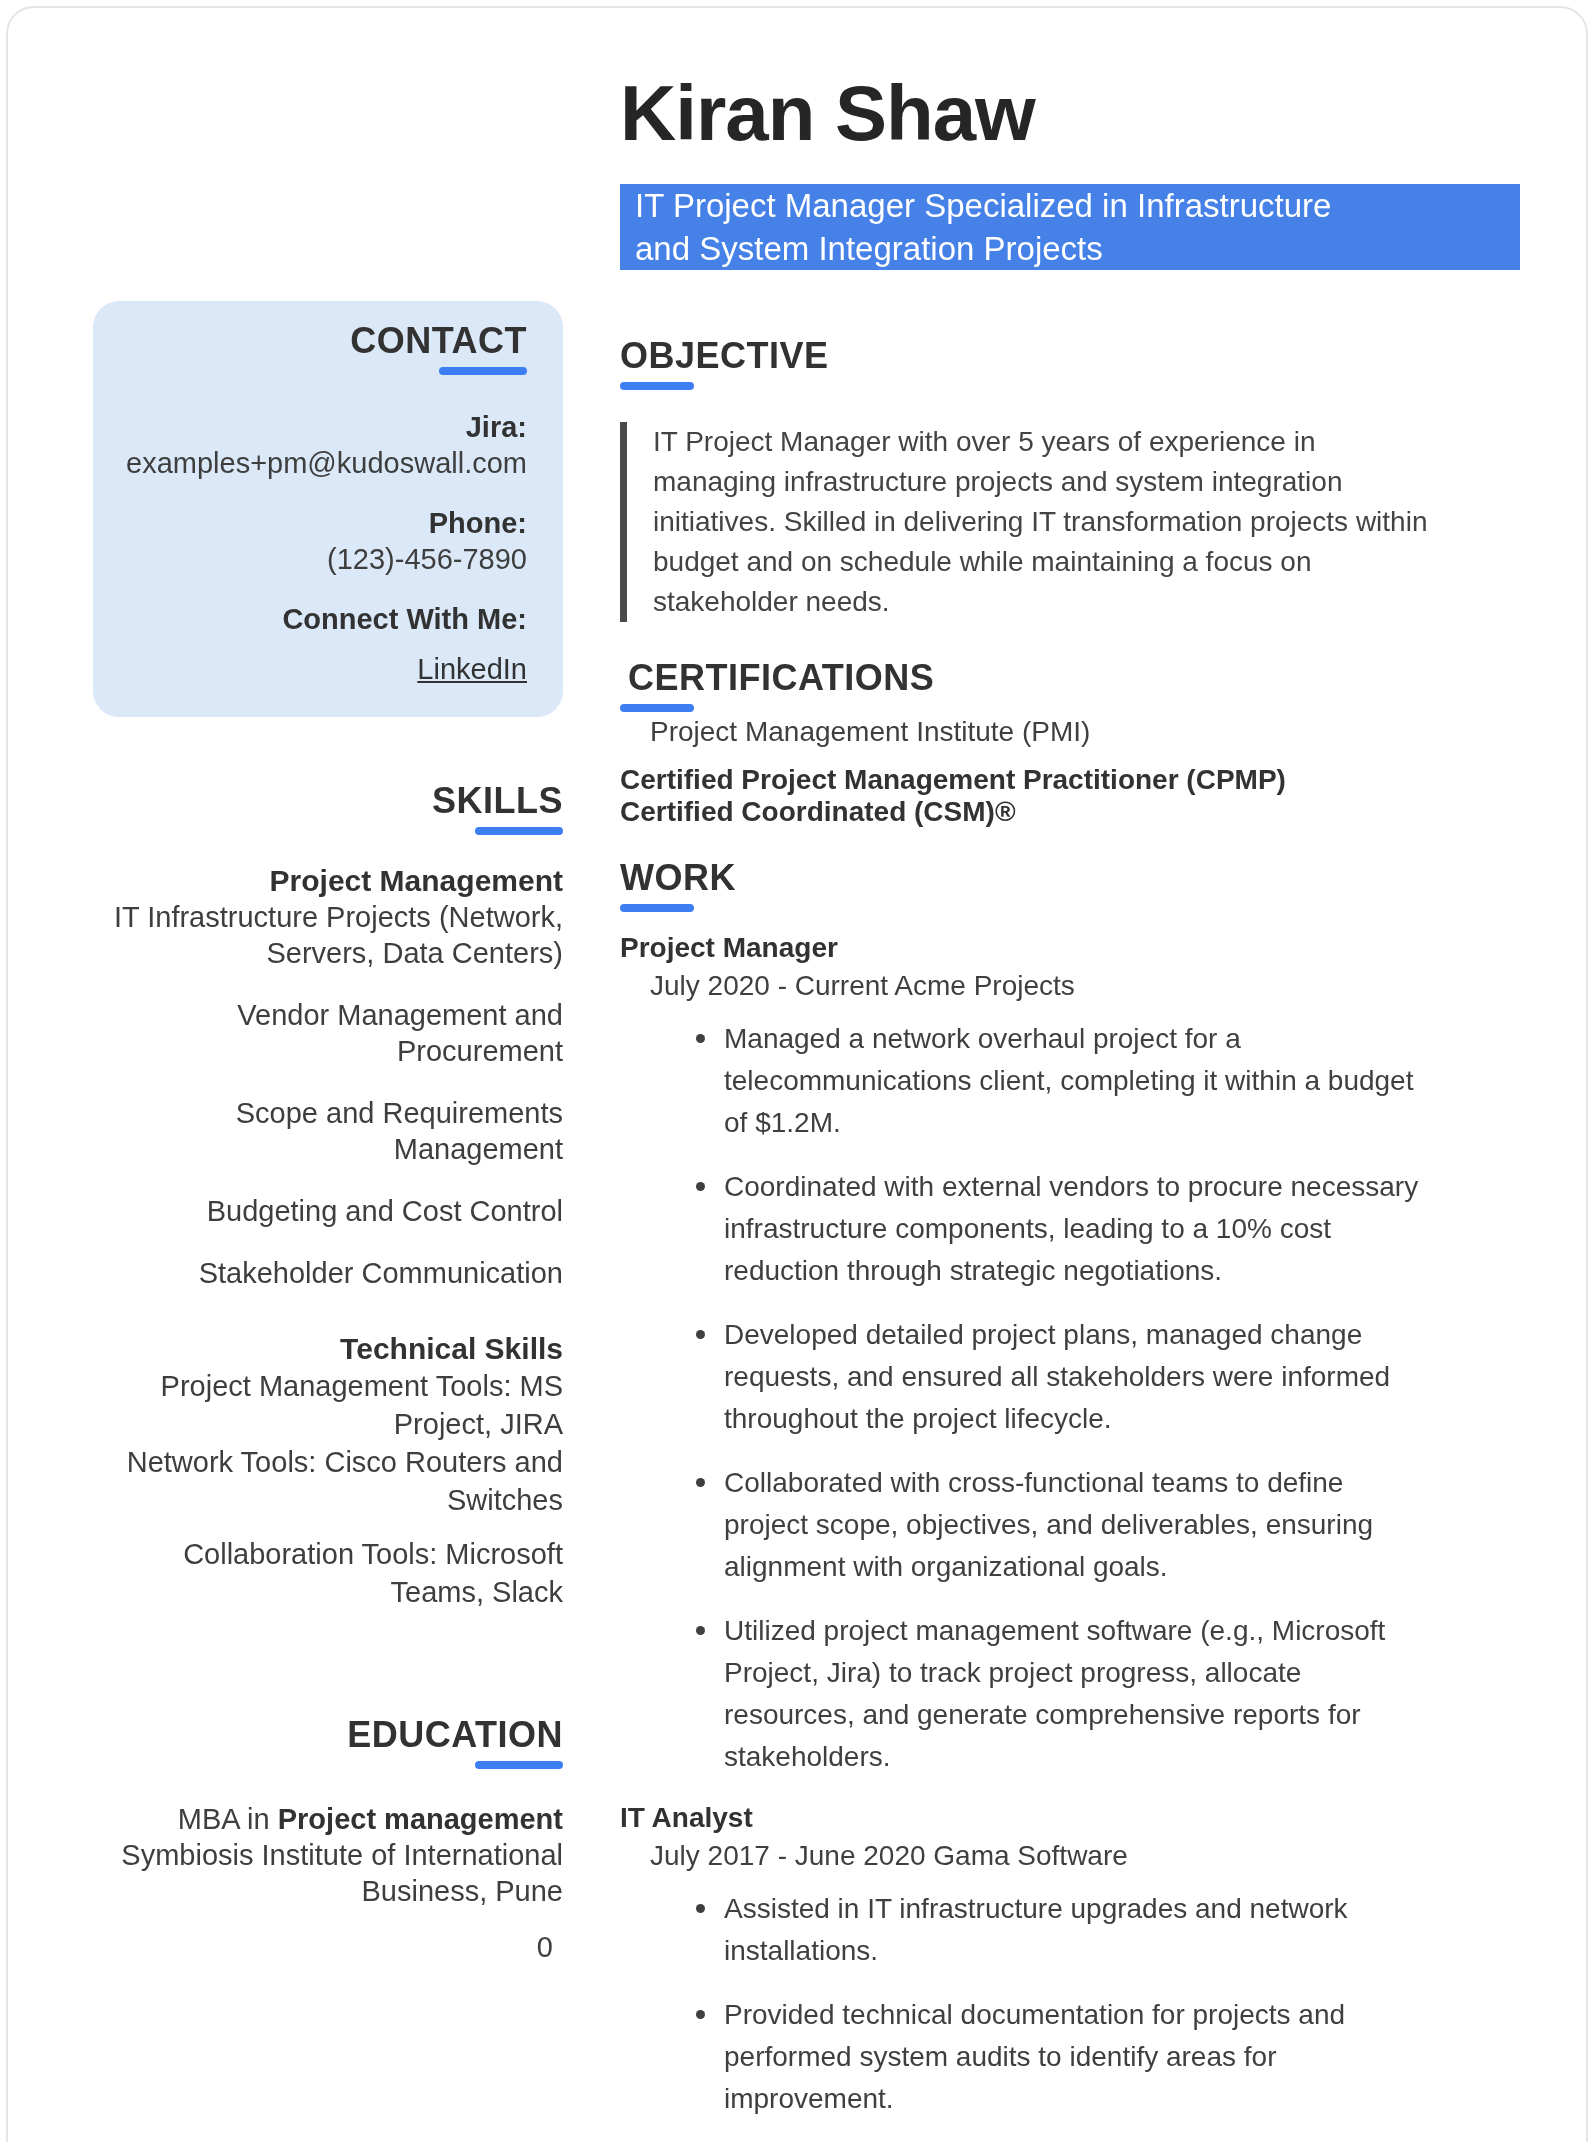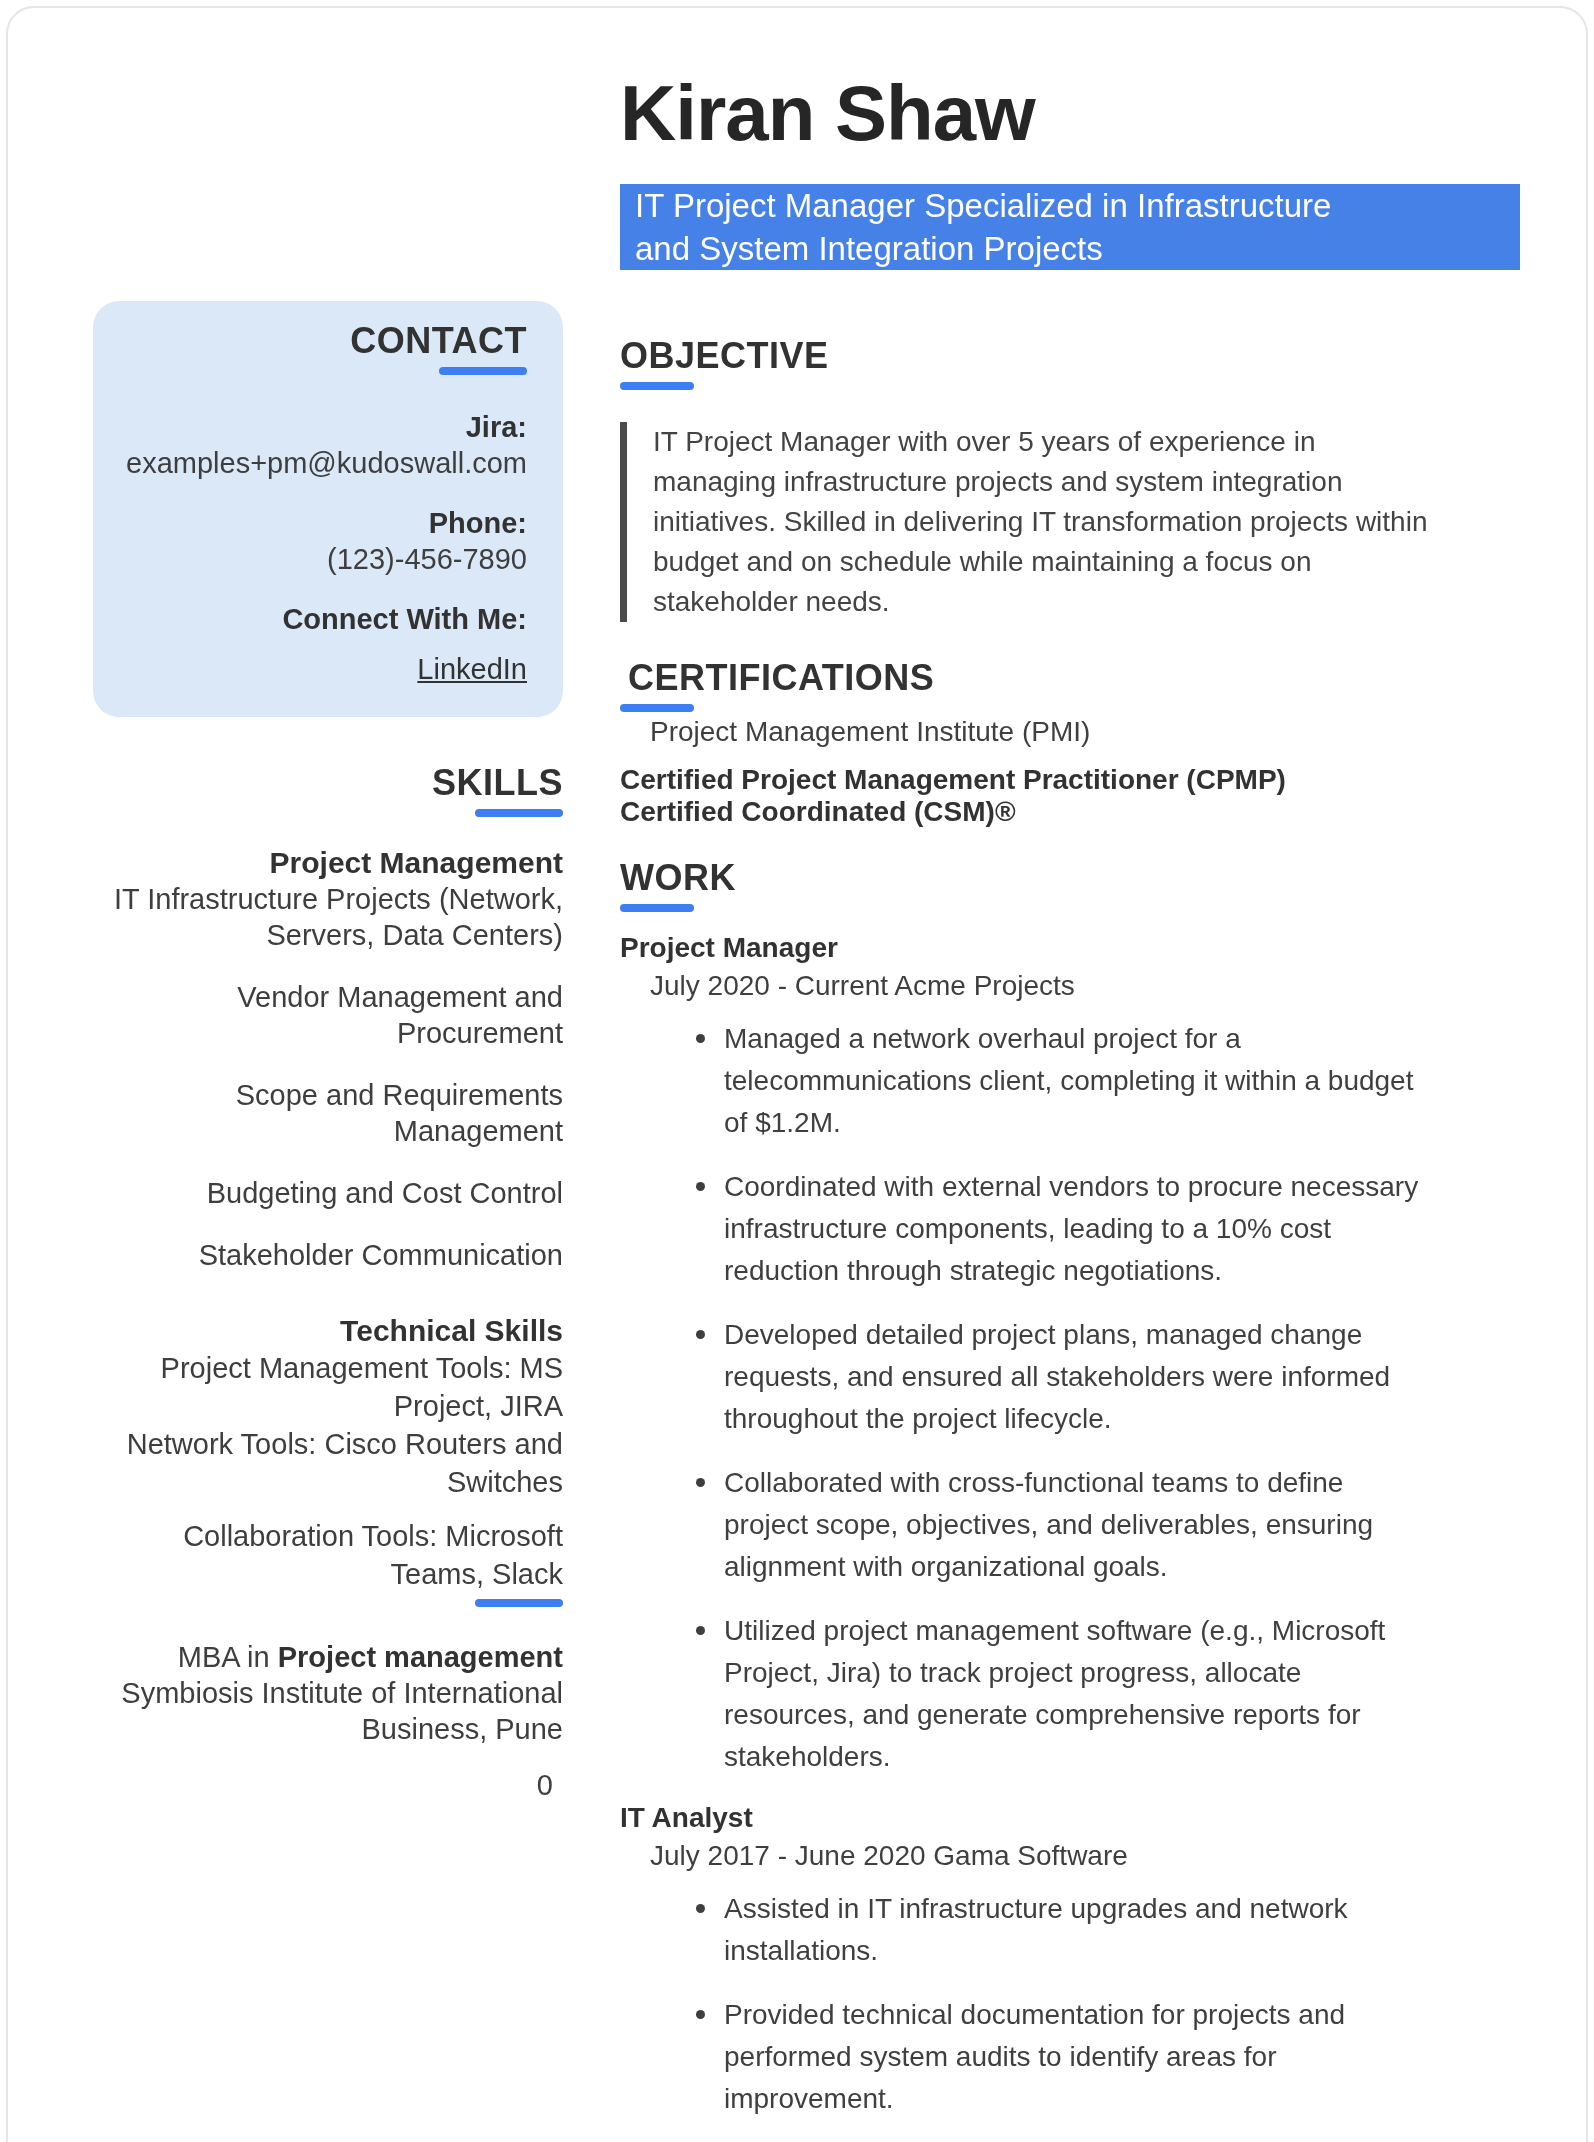--- a/index.html
+++ b/index.html
@@ -33,21 +33,21 @@
 
   
   .sidebar{position:absolute;left:85px;top:293px;width:470px;text-align:right;color:#3e3e3e;}
   .card{background:#dbe8f8;border-radius:26px;padding:20px 36px 30px 30px;box-sizing:border-box;}
   .side-h{font-size:36px;line-height:40px;font-weight:bold;color:#323232;letter-spacing:.5px;}
   .side-bar-line{display:inline-block;width:88px;height:8px;border-radius:4px;background:#3d7ef2;margin-top:4px;}
   .c-label{font-size:29px;line-height:36px;font-weight:bold;color:#323232;}
   .c-val{font-size:29px;line-height:36px;}
   .gap30{margin-top:30px;} .gap24{margin-top:24px;} .gap14{margin-top:14px;}
   .link{text-decoration:underline;color:#323232;cursor:pointer;}
-  .skills-h{margin-top:46px;}
+  .skills-h{margin-top:64px;}
   .group-title{margin-top:24px;font-size:30px;line-height:36px;font-weight:bold;color:#323232;}
   .skill-item{font-size:29px;line-height:36px;}
   .skill-item + .skill-item{margin-top:26px;}
   .w420{display:inline-block;max-width:420px;}
   .w430{display:inline-block;max-width:430px;}
   .tech-item{font-size:29px;line-height:38px;}
   .tech-item.t3{margin-top:16px;}
   .w440{display:inline-block;max-width:440px;}
   .edu-h{margin-top:104px;}
   .edu-line{margin-top:28px;font-size:29px;line-height:36px;}
@@ -80,20 +80,21 @@
     <div class="skill-item"><span class="w420">Vendor Management and Procurement</span></div>
     <div class="skill-item"><span class="w430">Scope and Requirements Management</span></div>
     <div class="skill-item">Budgeting and Cost Control</div>
     <div class="skill-item">Stakeholder Communication</div>
 
     <div class="group-title" style="margin-top:40px">Technical Skills</div>
     <div class="tech-item">Project Management Tools: MS Project, JIRA</div>
     <div class="tech-item"><span class="w440">Network Tools: Cisco Routers and Switches</span></div>
     <div class="tech-item t3">Collaboration Tools: Microsoft Teams, Slack</div>
 
+    <div class="side-h edu-h">EDUCATION</div>
     <span class="side-bar-line"></span>
     <div class="edu-line"><span>MBA in </span><b>Project management</b></div>
     <div class="edu-line" style="margin-top:0">Symbiosis Institute of International Business, Pune</div>
     <div class="edu-score">0</div>
   </div>
 
   <div class="main">
 
     <div class="name">Kiran Shaw</div>
 

